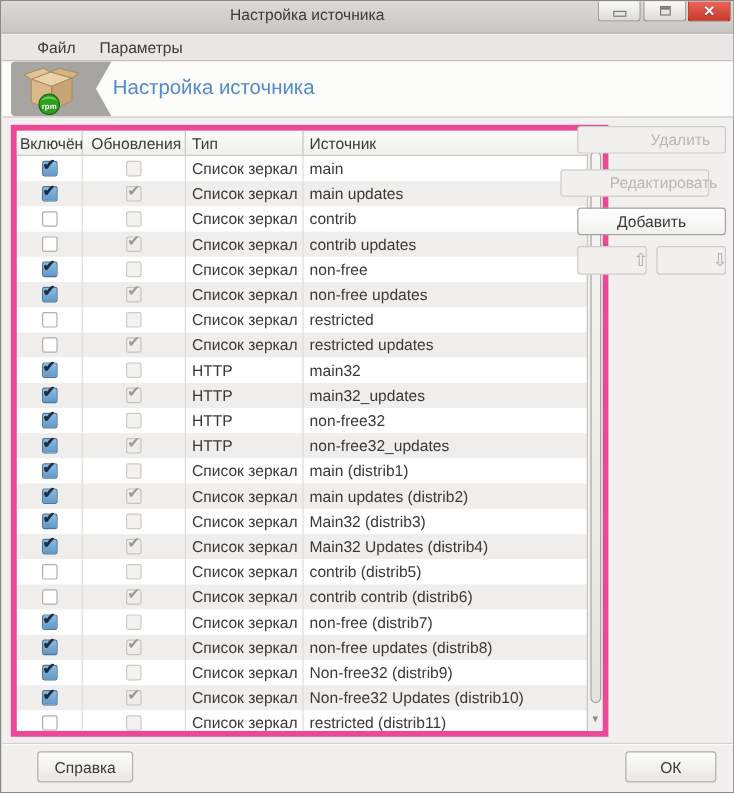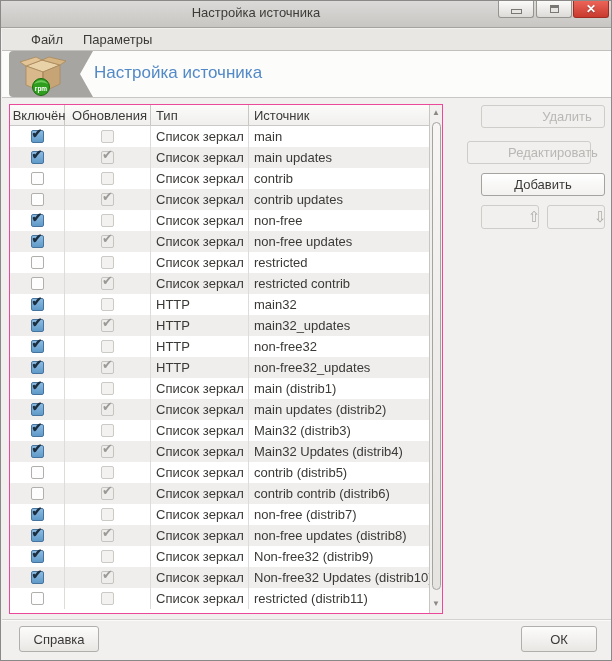--- a/index.html
+++ b/index.html
@@ -36,22 +36,22 @@
   
   .headerstrip { position:absolute; left:1px; top:49px; width:610px; height:48px;
                  background:#fcfcfb; border-top:1px solid #c2c0bd; border-bottom:1px solid #c9c7c4; }
   .icon-plate { position:absolute; left:7px; top:0; width:84px; height:46px;
                 background:#a7a5a2; border-radius:4px 0 0 4px;
                 clip-path:polygon(0 0, 100% 0, calc(100% - 13px) 50%, 100% 100%, 0 100%); }
   .pkg-icon { position:absolute; left:14px; top:3px; }
   .header-title { position:absolute; left:92px; top:12px; font-size:17px; color:#5289c7; }
 
   
-  .table { position:absolute; left:8px; top:103px; width:434px; height:510px;
-           background:#fff; border:1px solid #ec4899; display:flex; flex-direction:column; }
+  .table { position:absolute; left:8px; top:103px; width:498px; height:510px;
+           background:#fff; border:5px solid #ec4899; display:flex; flex-direction:column; }
   .thead { display:flex; height:21px; background:linear-gradient(#fbfbfa,#f0efed);
            border-bottom:1px solid #cbc9c7; flex:none; }
   .th { display:flex; align-items:center; padding-left:4px; color:#3a3936;
         border-right:1px solid #c9c7c4; cursor:default; }
   .tbody { flex:1; overflow:hidden; position:relative; }
   .trow { display:flex; height:21px; background:#ffffff; }
   .trow.alt { background:#efeeec; }
   .cell { display:flex; align-items:center; border-right:1px solid #dedcda; }
   .c1 { width:55px; justify-content:center; flex:none; }
   .c2 { width:86px; justify-content:center; flex:none; }
@@ -90,21 +90,21 @@
   .btn-edit   { left:466px; top:140px; width:124px; height:23px; }
   .btn-add    { left:480px; top:172px; width:124px; height:23px;
                 background:linear-gradient(#ffffff,#f2f1ef); border-color:#a5a3a0; }
   .btn-up     { left:480px; top:204px; width:58px; height:24px; font-size:15px; }
   .btn-down   { left:546px; top:204px; width:58px; height:24px; font-size:15px; }
   .arrow-glyph { color:#aeaca9; }
 
   
   .footer-sep { position:absolute; left:1px; top:618px; width:610px; height:2px;
                 border-top:1px solid #d4d2cf; border-bottom:1px solid #fafaf9; }
-  .btn-help { left:18px; top:625px; width:80px; height:26px; }
+  .btn-help { left:30px; top:625px; width:80px; height:26px; }
   .btn-ok   { left:520px; top:625px; width:76px; height:26px; }
 </style>
 </head>
 <body>
 
 <div class="window">
 
   <div class="titlebar">
     <div class="titlebar-title">Настройка источника</div>
     <div class="winbtn min">
@@ -243,21 +243,21 @@
   <div class="trow alt">
     <div class="cell c1">
       <span class="cb"></span>
     </div>
     <div class="cell c2">
       <span class="cb dis checked">
               <span class="check">✔</span>
             </span>
     </div>
     <div class="cell c3">Список зеркал</div>
-    <div class="cell c4">restricted contrib</div>
+    <div class="cell c4">restricted updates</div>
   </div>
 
   <div class="trow">
     <div class="cell c1">
       <span class="cb checked">
               <span class="check">✔</span>
             </span>
     </div>
     <div class="cell c2">
       <span class="cb dis"></span>

